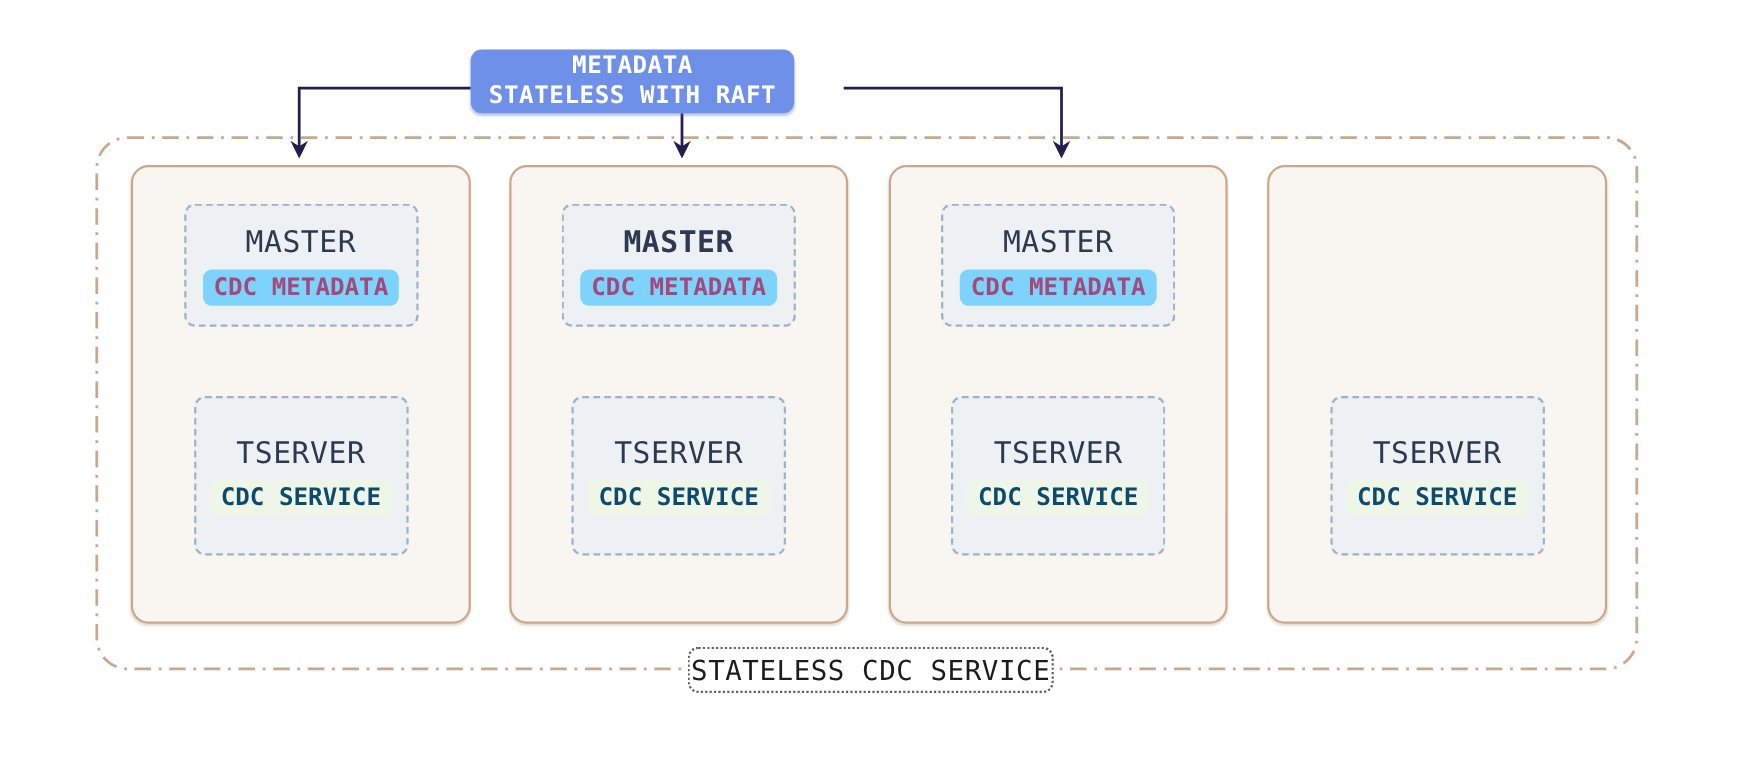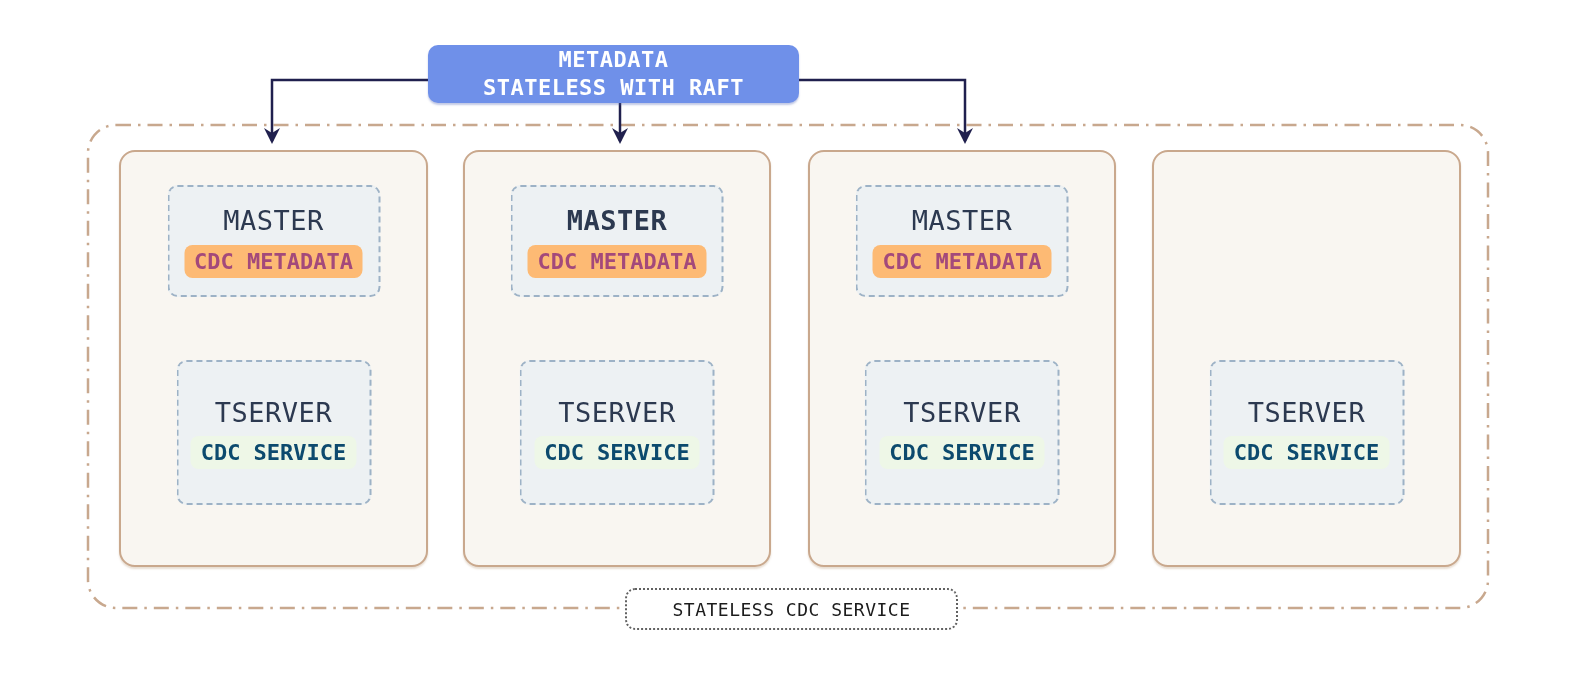--- a/index.html
+++ b/index.html
@@ -64,32 +64,32 @@
   .node-label.bold { font-weight: 700; }
   .badge {
     font-size: 22px;
     font-weight: 700;
     padding: 4px 10px;
     border-radius: 8px;
     white-space: nowrap;
   }
   .badge-metadata {
     color: #a3497b;
-    background: #fdba74;
+    background: #7dd3fc;
   }
   .badge-service {
     color: #0c4a6e;
     background: #eef7e7;
   }
   
   .raft-box {
     position: absolute;
     left: 428px;
     top: 45px;
-    width: 371px;
+    width: 294px;
     height: 58px;
     background: #6f90e9;
     border-radius: 10px;
     display: flex;
     flex-direction: column;
     align-items: center;
     justify-content: center;
     color: #ffffff;
     font-weight: 700;
     font-size: 22px;
@@ -104,21 +104,21 @@
     left: 625px;
     top: 588px;
     width: 333px;
     height: 42px;
     background: #ffffff;
     border: 2.5px dotted #616161;
     border-radius: 10px;
     display: flex;
     align-items: center;
     justify-content: center;
-    font-size: 18px;
+    font-size: 25px;
     color: #1c1c1c;
     letter-spacing: 0.5px;
     white-space: nowrap;
   }
 </style>
 </head>
 <body>
 
 <div class="canvas">
 

